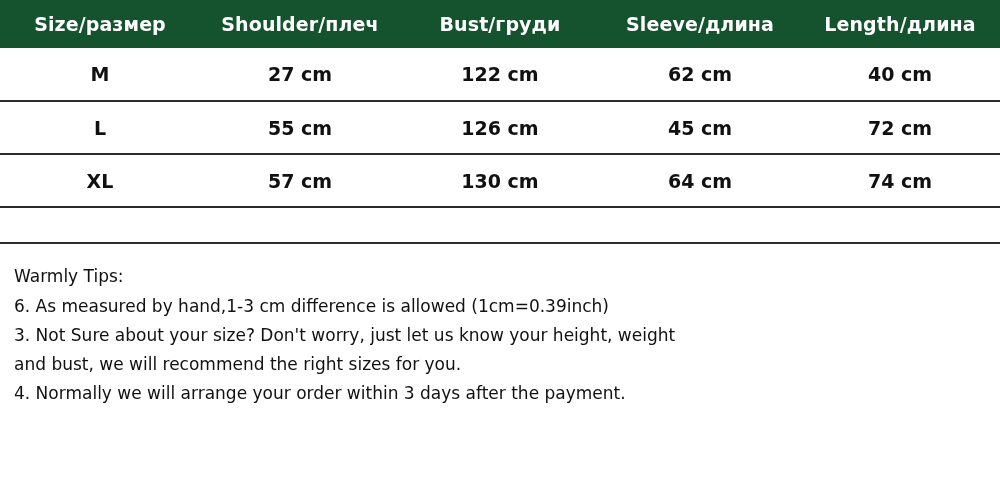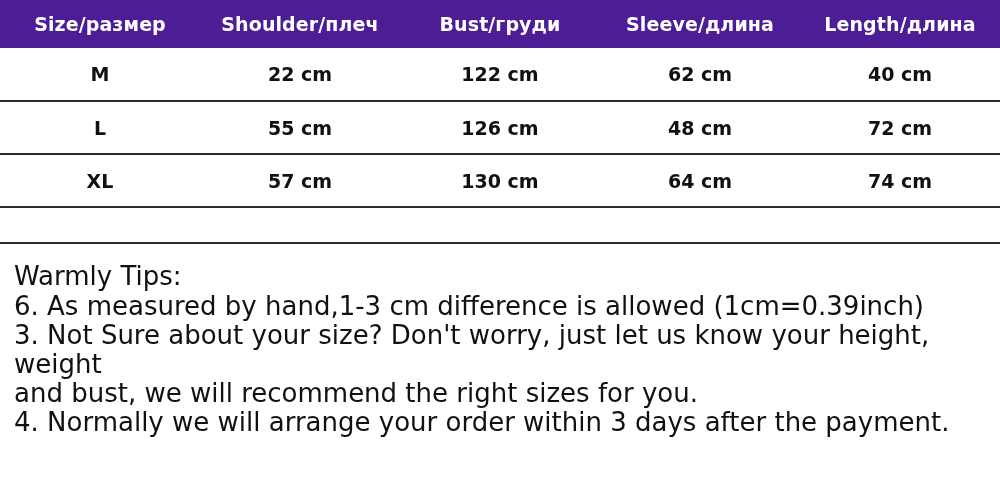--- a/index.html
+++ b/index.html
@@ -17,21 +17,21 @@
     height: 485px;
     position: relative;
     background: #ffffff;
   }
   table.size-table {
     width: 1000px;
     border-collapse: collapse;
     table-layout: fixed;
   }
   table.size-table thead th {
-    background: #4c1d95;
+    background: #14532d;
     color: #ffffff;
     font-size: 19px;
     font-weight: bold;
     height: 48px;
     text-align: center;
     vertical-align: middle;
     letter-spacing: 0.1px;
   }
   table.size-table tbody td {
     height: 53px;
@@ -45,21 +45,21 @@
   }
   table.size-table tbody tr:first-child td {
     border-top: 0;
   }
   .spacer-row td {
     height: 36px !important;
     border-bottom: 2px solid #2b2b2b !important;
   }
   .tips {
     padding: 18px 14px 0 14px;
-    font-size: 26px;
+    font-size: 17px;
     line-height: 29px;
     color: #111111;
     font-family: "DejaVu Sans", sans-serif;
   }
   .tips .tip-title {
     margin-bottom: 1px;
   }
   .tips p {
     margin: 0;
   }
@@ -75,30 +75,30 @@
         <th>Size/размер</th>
         <th>Shoulder/плеч</th>
         <th>Bust/груди</th>
         <th>Sleeve/длина</th>
         <th>Length/длина</th>
       </tr>
     </thead>
     <tbody>
       <tr>
         <td>M</td>
-        <td>22 cm</td>
+        <td>27 cm</td>
         <td>122 cm</td>
         <td>62 cm</td>
         <td>40 cm</td>
       </tr>
       <tr>
         <td>L</td>
         <td>55 cm</td>
         <td>126 cm</td>
-        <td>48 cm</td>
+        <td>45 cm</td>
         <td>72 cm</td>
       </tr>
       <tr>
         <td>XL</td>
         <td>57 cm</td>
         <td>130 cm</td>
         <td>64 cm</td>
         <td>74 cm</td>
       </tr>
       <tr class="spacer-row">

